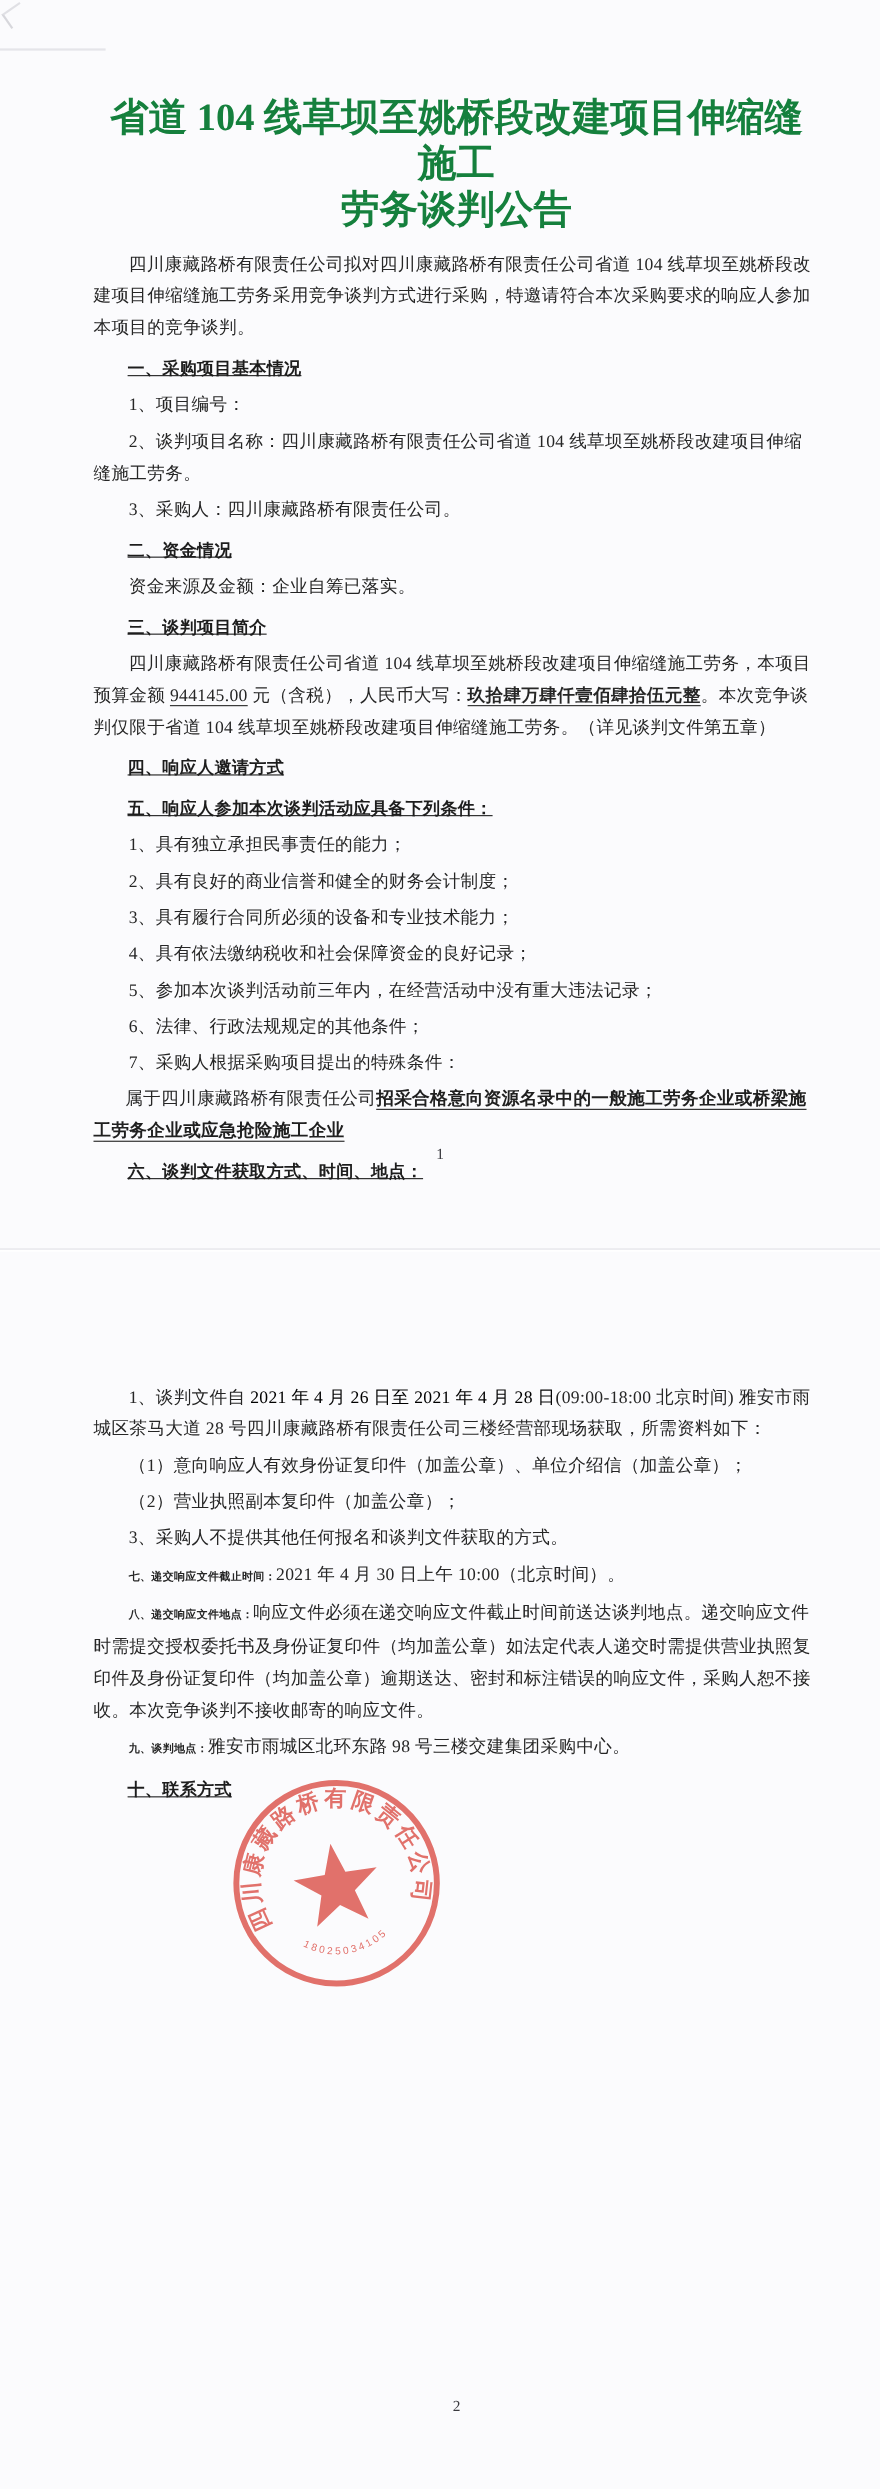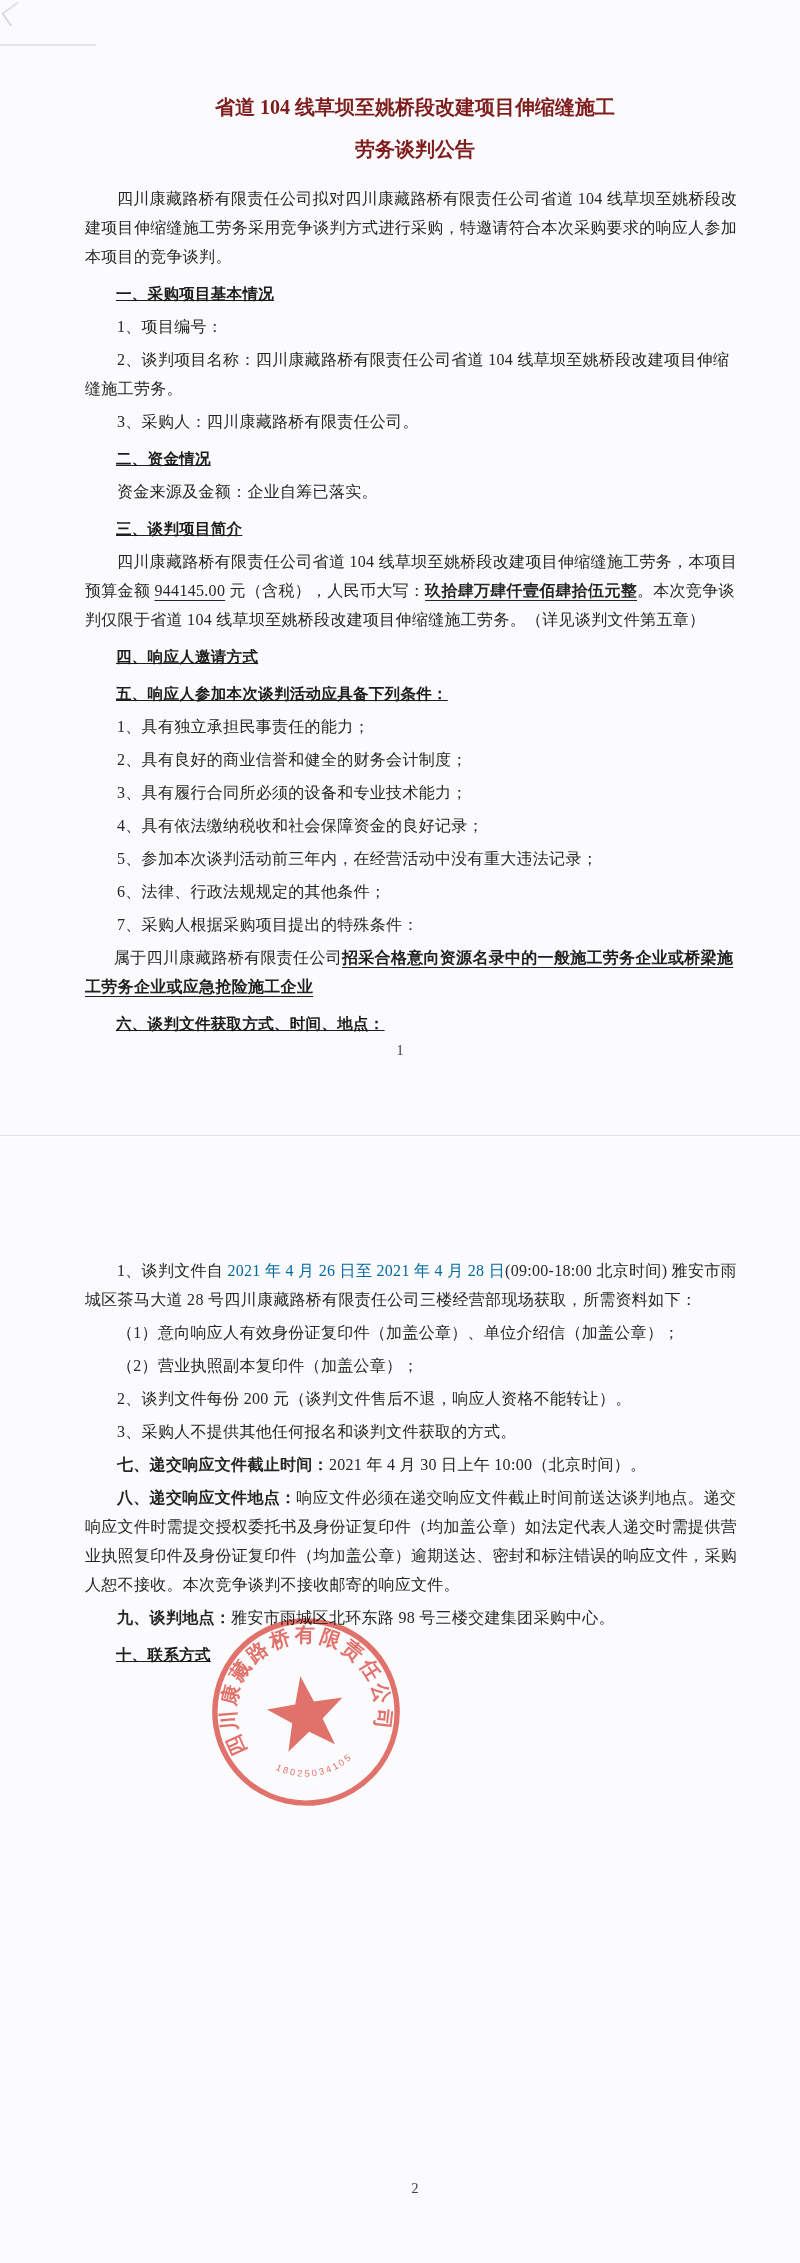--- a/index.html
+++ b/index.html
@@ -15,39 +15,39 @@
     width:800px; box-sizing:border-box; position:relative;
     background:#fbfbfd;
   }
   .page-1 { height:1135px; padding:86px 55px 0 85px; }
   .page-2 { height:1128px; padding:116px 55px 0 85px;
             border-top:1px solid #e2e2e8; box-shadow:inset 0 2px 0 #ffffff; }
 
   .doc-title {
     text-align:center; font-weight:bold;
     font-family:"Liberation Serif","DejaVu Serif",serif;
-    font-size:20px; line-height:42px; margin:0 0 14px 0; color:#7f1d1d;
+    font-size:35px; line-height:42px; margin:0 0 14px 0; color:#15803d;
   }
   .para, .item, .heading, .contact-line {
     font-size:16px; line-height:29px; margin:4px 0;
     text-indent:2em; letter-spacing:0.3px;
   }
   .heading {
     font-weight:bold; margin:8px 0 4px;
     font-family:"Liberation Sans","DejaVu Sans",sans-serif;
     font-size:15.5px; color:#1d1d1d;text-decoration:underline;
   }
   .bold-label {
     font-weight:bold;
     font-family:"Liberation Sans","DejaVu Sans",sans-serif;
-    font-size:16px;
+    font-size:10px;
   }
   .u { text-decoration:underline; text-underline-offset:4px; }
   .u-bold { text-decoration:underline; text-underline-offset:4px; font-weight:bold; }
-  .red-dates { color:#0369a1; }
+  .red-dates { color:#000000; }
   .special-cond { margin-top:0; text-indent:1.8em; }
   .special-cond .u-part { text-decoration:underline; text-underline-offset:4px; font-weight:bold; color:#202020; }
 
   .page-number {
     position:absolute; left:0; right:0; text-align:center;
     font-size:14px; color:#3a3a3f;
   }
   .page-1 .page-number { bottom:76px; }
   .page-2 .page-number { bottom:66px; text-indent:30px; }
 
@@ -114,21 +114,20 @@
     <div class="heading">六、谈判文件获取方式、时间、地点：</div>
 
     <div class="page-number">1</div>
   </div>
 
   <div class="sheet page-2">
 
     <div class="item"><span>1、谈判文件自 </span><span class="red-dates">2021 年 4 月 26 日至 2021 年 4 月 28 日</span><span>(09:00-18:00 北京时间) 雅安市雨城区茶马大道 28 号四川康藏路桥有限责任公司三楼经营部现场获取，所需资料如下：</span></div>
     <div class="item">（1）意向响应人有效身份证复印件（加盖公章）、单位介绍信（加盖公章）；</div>
     <div class="item">（2）营业执照副本复印件（加盖公章）；</div>
-    <div class="item">2、谈判文件每份 200 元（谈判文件售后不退，响应人资格不能转让）。</div>
     <div class="item">3、采购人不提供其他任何报名和谈判文件获取的方式。</div>
 
     <div class="item"><span class="bold-label">七、递交响应文件截止时间：</span><span>2021 年 4 月 30 日上午 10:00（北京时间）。</span></div>
 
     <div class="item"><span class="bold-label">八、递交响应文件地点：</span><span>响应文件必须在递交响应文件截止时间前送达谈判地点。递交响应文件时需提交授权委托书及身份证复印件（均加盖公章）如法定代表人递交时需提供营业执照复印件及身份证复印件（均加盖公章）逾期送达、密封和标注错误的响应文件，采购人恕不接收。本次竞争谈判不接收邮寄的响应文件。</span></div>
 
     <div class="item"><span class="bold-label">九、谈判地点：</span><span>雅安市雨城区北环东路 98 号三楼交建集团采购中心。</span></div>
 
     <div class="heading">十、联系方式</div>
 

